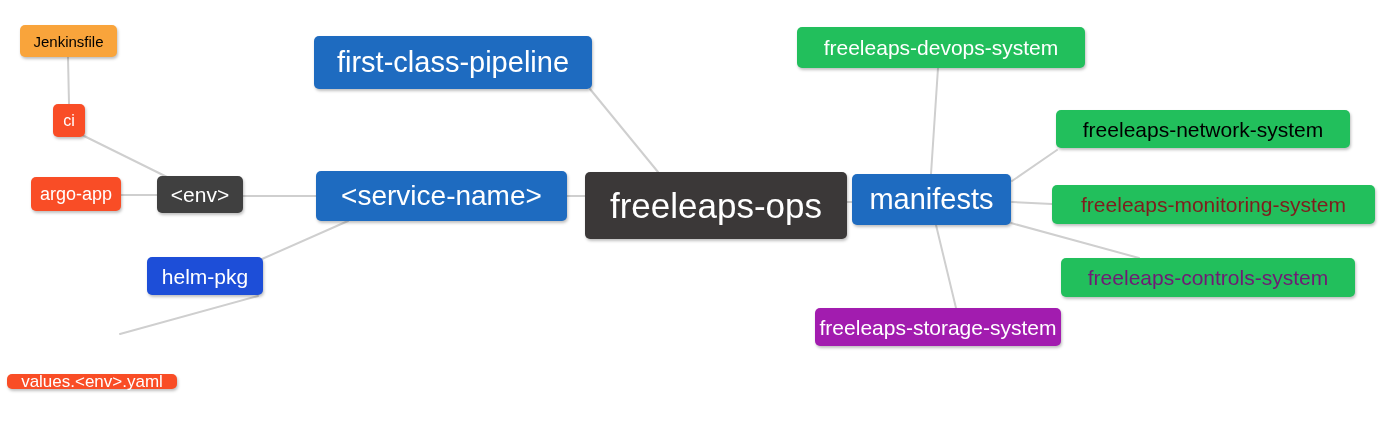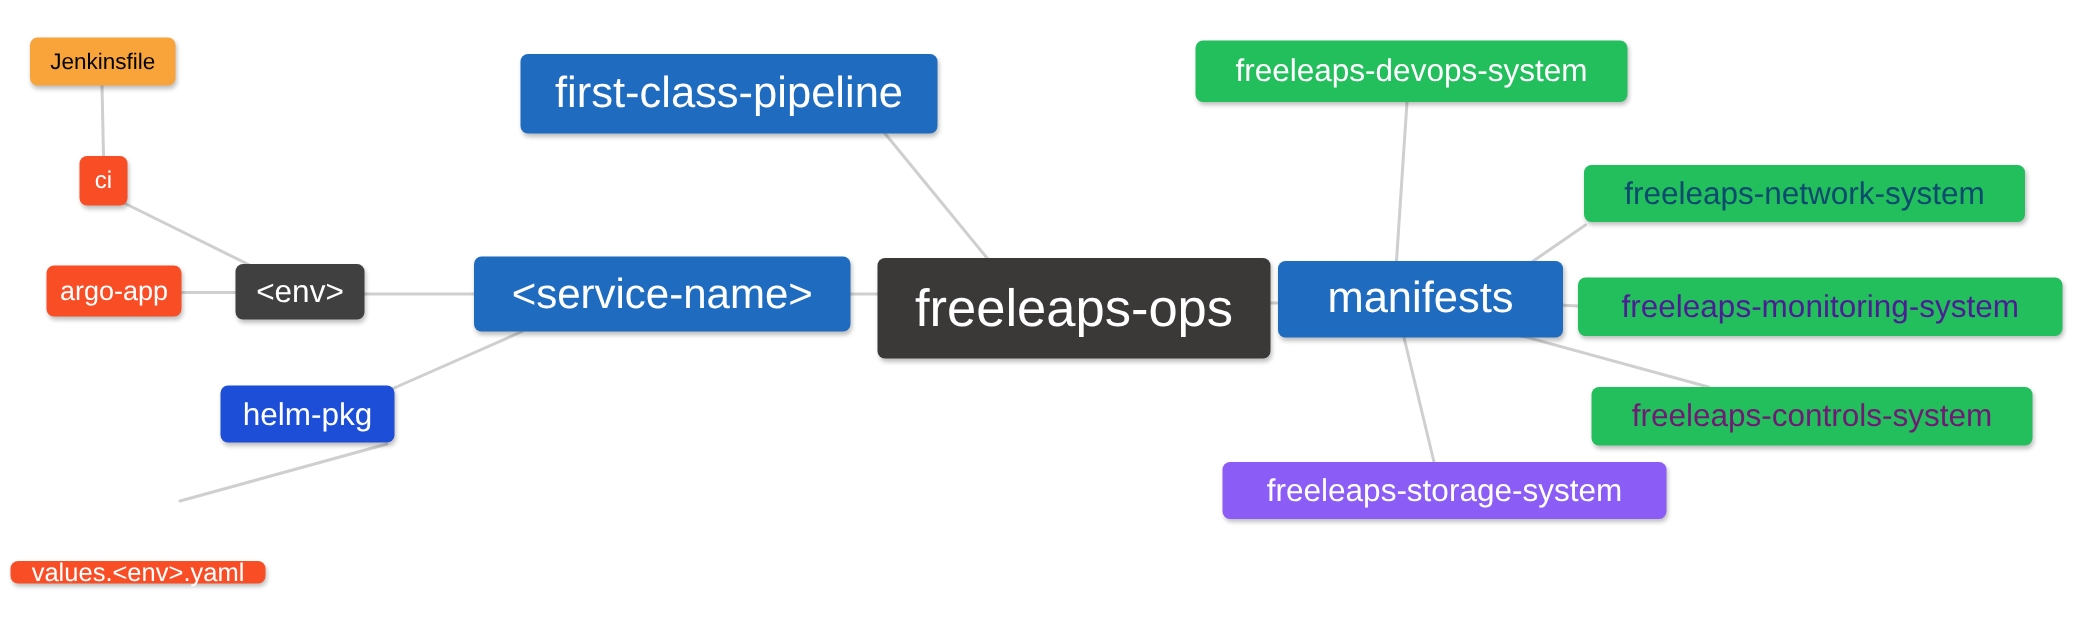--- a/index.html
+++ b/index.html
@@ -59,23 +59,23 @@
       <line x1="1011" y1="223" x2="1139" y2="258" stroke="#cfcfcf" stroke-width="2" stroke-linecap="round"></line>
       <line x1="936" y1="225" x2="956" y2="308" stroke="#cfcfcf" stroke-width="2" stroke-linecap="round"></line>
     </svg>
   <div id="nodes-layer">
       <div class="node" style="left: 20px; top: 25px; width: 97px; height: 32px; font-size: 15px; background: rgb(249, 164, 59); color: #000000;">Jenkinsfile</div>
       <div class="node" style="left: 53px; top: 104px; width: 32px; height: 33px; font-size: 16px; background: rgb(249, 77, 38); color: rgb(255, 255, 255);">ci</div>
       <div class="node" style="left: 31px; top: 177px; width: 90px; height: 34px; font-size: 18px; background: rgb(249, 77, 38); color: rgb(255, 255, 255);">argo-app</div>
       <div class="node" style="left: 157px; top: 176px; width: 86px; height: 37px; font-size: 21px; background: #404040; color: rgb(255, 255, 255);">&lt;env&gt;</div>
       <div class="node" style="left: 147px; top: 257px; width: 116px; height: 38px; font-size: 21px; background: #1d4ed8; color: rgb(255, 255, 255);">helm-pkg</div>
       <div class="node" style="left: 7px; top: 334px; width: 170px; height: 15px; font-size: 17px; background: rgb(249, 77, 38); color: rgb(255, 255, 255); margin-top: 40px;">values.&lt;env&gt;.yaml</div>
-      <div class="node" style="left: 314px; top: 36px; width: 278px; height: 53px; font-size: 29px; background: rgb(30, 107, 192); color: rgb(255, 255, 255); margin-left: 33px;">first-class-pipeline</div>
+      <div class="node" style="left: 314px; top: 36px; width: 278px; height: 53px; font-size: 29px; background: rgb(30, 107, 192); color: rgb(255, 255, 255);">first-class-pipeline</div>
       <div class="node" style="left: 316px; top: 171px; width: 251px; height: 50px; font-size: 28px; background: rgb(30, 107, 192); color: #ffffff;">&lt;service-name&gt;</div>
       <div class="node" style="left: 585px; top: 172px; width: 262px; height: 67px; font-size: 35px; background: rgb(59, 56, 56); color: rgb(255, 255, 255);">freeleaps-ops</div>
-      <div class="node" style="left: 852px; top: 174px; width: 190px; height: 51px; font-size: 29px; background: rgb(30, 107, 192); color: rgb(255, 255, 255);">manifests</div>
+      <div class="node" style="left: 852px; top: 174px; width: 159px; height: 51px; font-size: 29px; background: rgb(30, 107, 192); color: rgb(255, 255, 255);">manifests</div>
       <div class="node" style="left: 797px; top: 27px; width: 288px; height: 41px; font-size: 21px; background: rgb(34, 191, 92); color: rgb(255, 255, 255);">freeleaps-devops-system</div>
-      <div class="node" style="left: 1056px; top: 110px; width: 294px; height: 38px; font-size: 21px; background: rgb(34, 191, 92); color: #0c4a6e;">freeleaps-network-system</div>
-      <div class="node" style="left: 1052px; top: 185px; width: 323px; height: 39px; font-size: 21px; background: rgb(34, 191, 92); color: #4c1d95;">freeleaps-monitoring-system</div>
+      <div class="node" style="left: 1056px; top: 110px; width: 294px; height: 38px; font-size: 21px; background: rgb(34, 191, 92); color: #000000;">freeleaps-network-system</div>
+      <div class="node" style="left: 1052px; top: 185px; width: 323px; height: 39px; font-size: 21px; background: rgb(34, 191, 92); color: #7f1d1d;">freeleaps-monitoring-system</div>
       <div class="node" style="left: 1061px; top: 258px; width: 294px; height: 39px; font-size: 21px; background: rgb(34, 191, 92); color: #701a75;">freeleaps-controls-system</div>
-      <div class="node" style="left: 815px; top: 308px; width: 296px; height: 38px; font-size: 21px; background: #8b5cf6; color: rgb(255, 255, 255);">freeleaps-storage-system</div>
+      <div class="node" style="left: 815px; top: 308px; width: 246px; height: 38px; font-size: 21px; background: #a21caf; color: rgb(255, 255, 255);">freeleaps-storage-system</div>
     </div>
 </div>
 
 </body></html>

